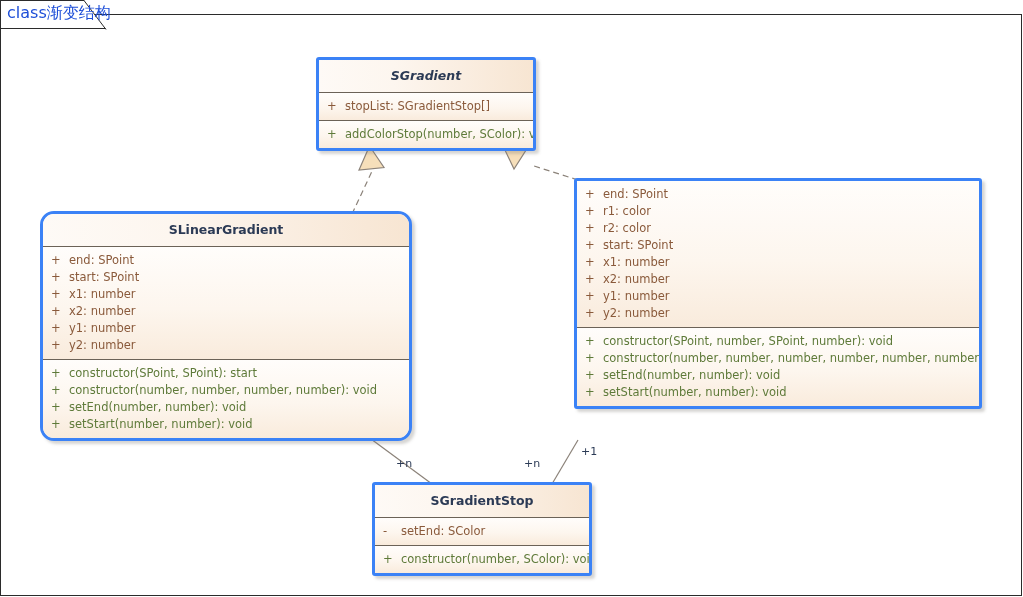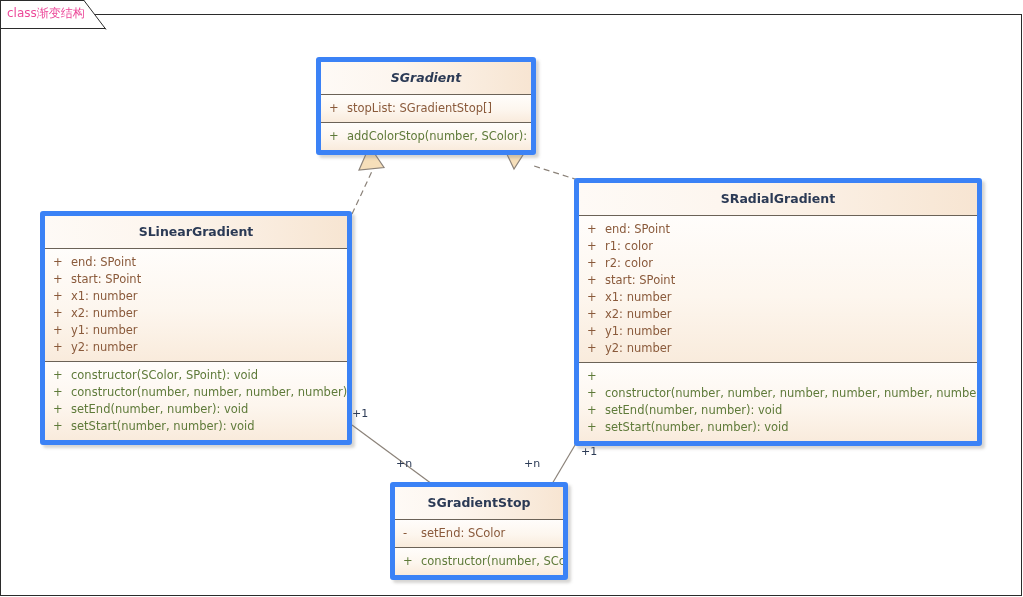--- a/index.html
+++ b/index.html
@@ -46,40 +46,40 @@
     clip-path: polygon(0 0, 84px 0, 106px 29px, 0 29px);
   }
   #title-tab .tab-diag {
     position: absolute;
     left: 83px; top: 0;
     width: 24px; height: 30px;
   }
   #title-tab .tab-text {
     position: absolute;
     left: 7px; top: 5px;
-    font-size: 12px;
-    color: #ec4899;
+    font-size: 16px;
+    color: #1d4ed8;
     white-space: nowrap;
     line-height: 16px;
   }
 
   
   #connectors {
     position: absolute;
     left: 0; top: 0;
     width: 1023px;
     height: 597px;
     pointer-events: none;
   }
 
   
   .uml-class {
     position: absolute;
     box-sizing: border-box;
-    border: 5px solid #3b82f6;
+    border: 3px solid #3b82f6;
     border-radius: 3px;
     background: #fdf8f3;
     box-shadow: 3px 3px 3px rgba(120,115,110,0.30);
     overflow: hidden;
   }
   .cls-header {
     position: relative;
     text-align: center;
     font-size: 12.5px;
     font-weight: bold;
@@ -174,21 +174,21 @@
       </div>
     </div>
     <div class="cls-section ops">
       <div class="member">
         <span class="vis">+</span>
         <span class="sig">addColorStop(number, SColor): void</span>
       </div>
     </div>
   </div>
 
-  <div class="uml-class" style="left:40px; top:211px; width:312px;">
+  <div class="uml-class" style="left:40px; top:211px; width:372px;border-radius:14px;">
     <div class="cls-header">SLinearGradient</div>
     <div class="cls-section attrs">
       <div class="member">
           <span class="vis">+</span>
           <span class="sig">end: SPoint</span>
         </div>
       <div class="member">
           <span class="vis">+</span>
           <span class="sig">start: SPoint</span>
         </div>
@@ -205,39 +205,38 @@
           <span class="sig">y1: number</span>
         </div>
       <div class="member">
           <span class="vis">+</span>
           <span class="sig">y2: number</span>
         </div>
     </div>
     <div class="cls-section ops">
       <div class="member">
           <span class="vis">+</span>
-          <span class="sig">constructor(SColor, SPoint): void</span>
+          <span class="sig">constructor(SPoint, SPoint): start</span>
         </div>
       <div class="member">
           <span class="vis">+</span>
           <span class="sig">constructor(number, number, number, number): void</span>
         </div>
       <div class="member">
           <span class="vis">+</span>
           <span class="sig">setEnd(number, number): void</span>
         </div>
       <div class="member">
           <span class="vis">+</span>
           <span class="sig">setStart(number, number): void</span>
         </div>
     </div>
   </div>
 
   <div class="uml-class" style="left:574px; top:178px; width:408px;">
-    <div class="cls-header">SRadialGradient</div>
     <div class="cls-section attrs">
       <div class="member">
           <span class="vis">+</span>
           <span class="sig">end: SPoint</span>
         </div>
       <div class="member">
           <span class="vis">+</span>
           <span class="sig">r1: color</span>
         </div>
       <div class="member">
@@ -261,37 +260,38 @@
           <span class="sig">y1: number</span>
         </div>
       <div class="member">
           <span class="vis">+</span>
           <span class="sig">y2: number</span>
         </div>
     </div>
     <div class="cls-section ops">
       <div class="member">
           <span class="vis">+</span>
+          <span class="sig">constructor(SPoint, number, SPoint, number): void</span>
         </div>
       <div class="member">
           <span class="vis">+</span>
           <span class="sig">constructor(number, number, number, number, number, number): void</span>
         </div>
       <div class="member">
           <span class="vis">+</span>
           <span class="sig">setEnd(number, number): void</span>
         </div>
       <div class="member">
           <span class="vis">+</span>
           <span class="sig">setStart(number, number): void</span>
         </div>
     </div>
   </div>
 
-  <div class="uml-class" style="left:390px; top:482px; width:178px;">
+  <div class="uml-class" style="left:372px; top:482px; width:220px;">
     <div class="cls-header">SGradientStop</div>
     <div class="cls-section attrs">
       <div class="member">
           <span class="vis">-</span>
           <span class="sig">setEnd: SColor</span>
         </div>
     </div>
     <div class="cls-section ops">
       <div class="member">
           <span class="vis">+</span>

